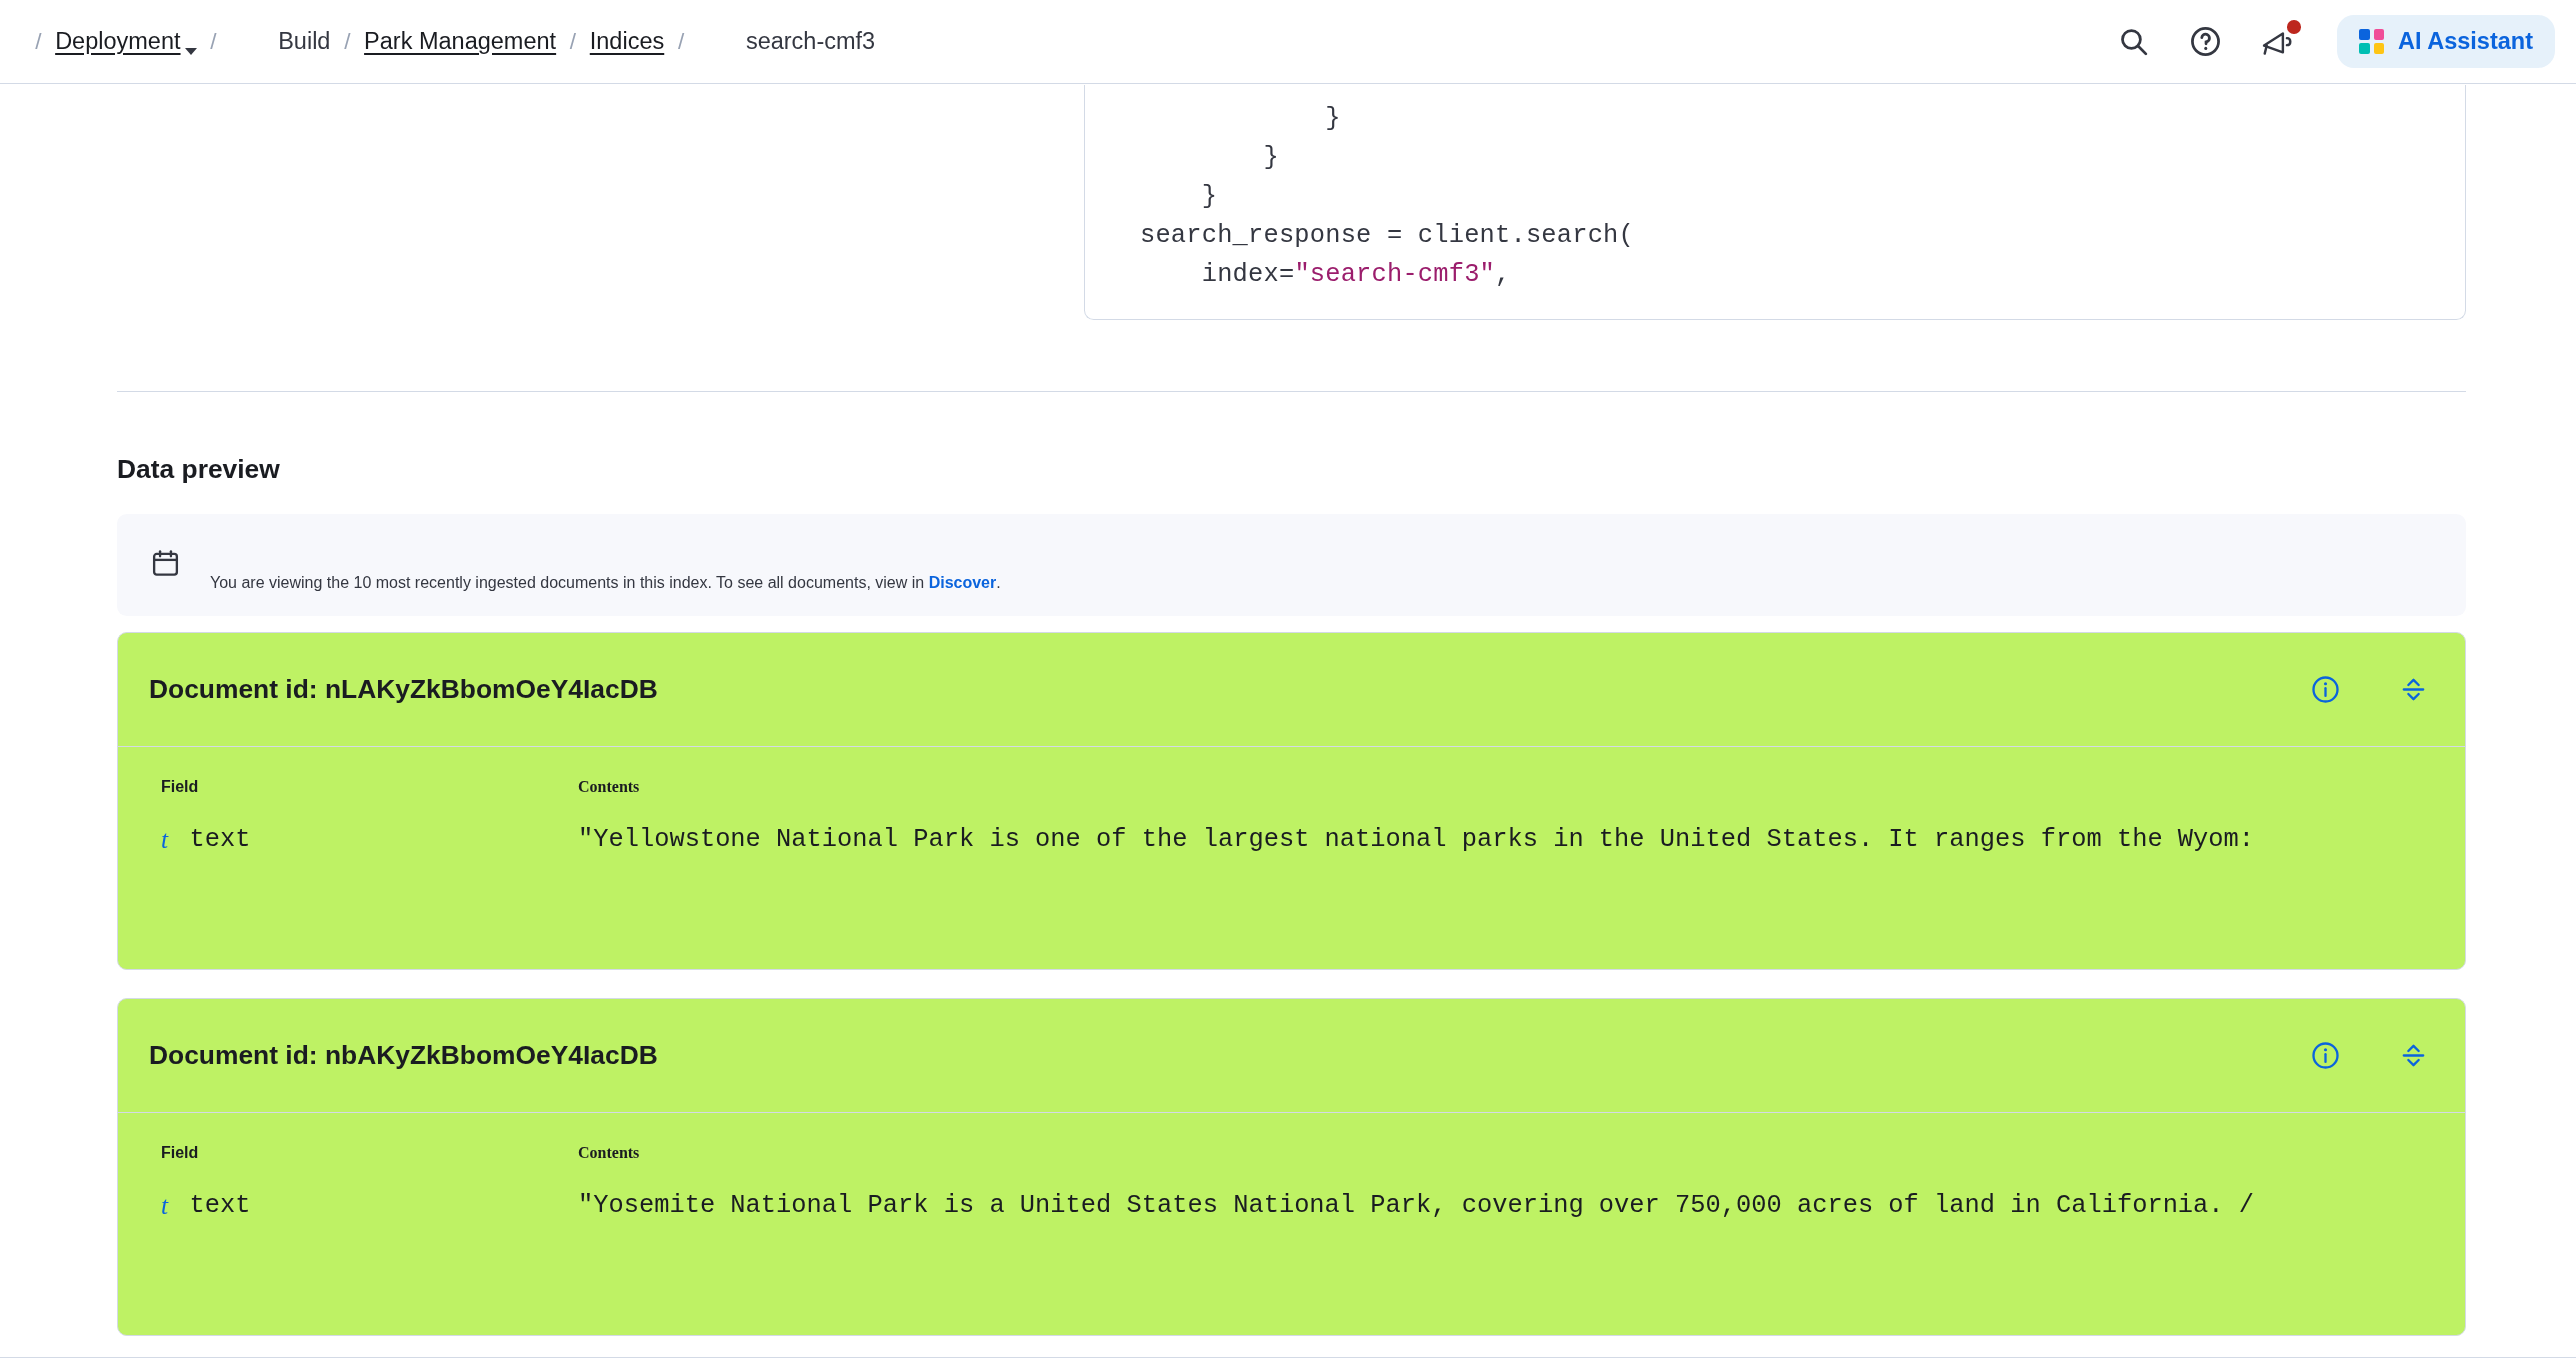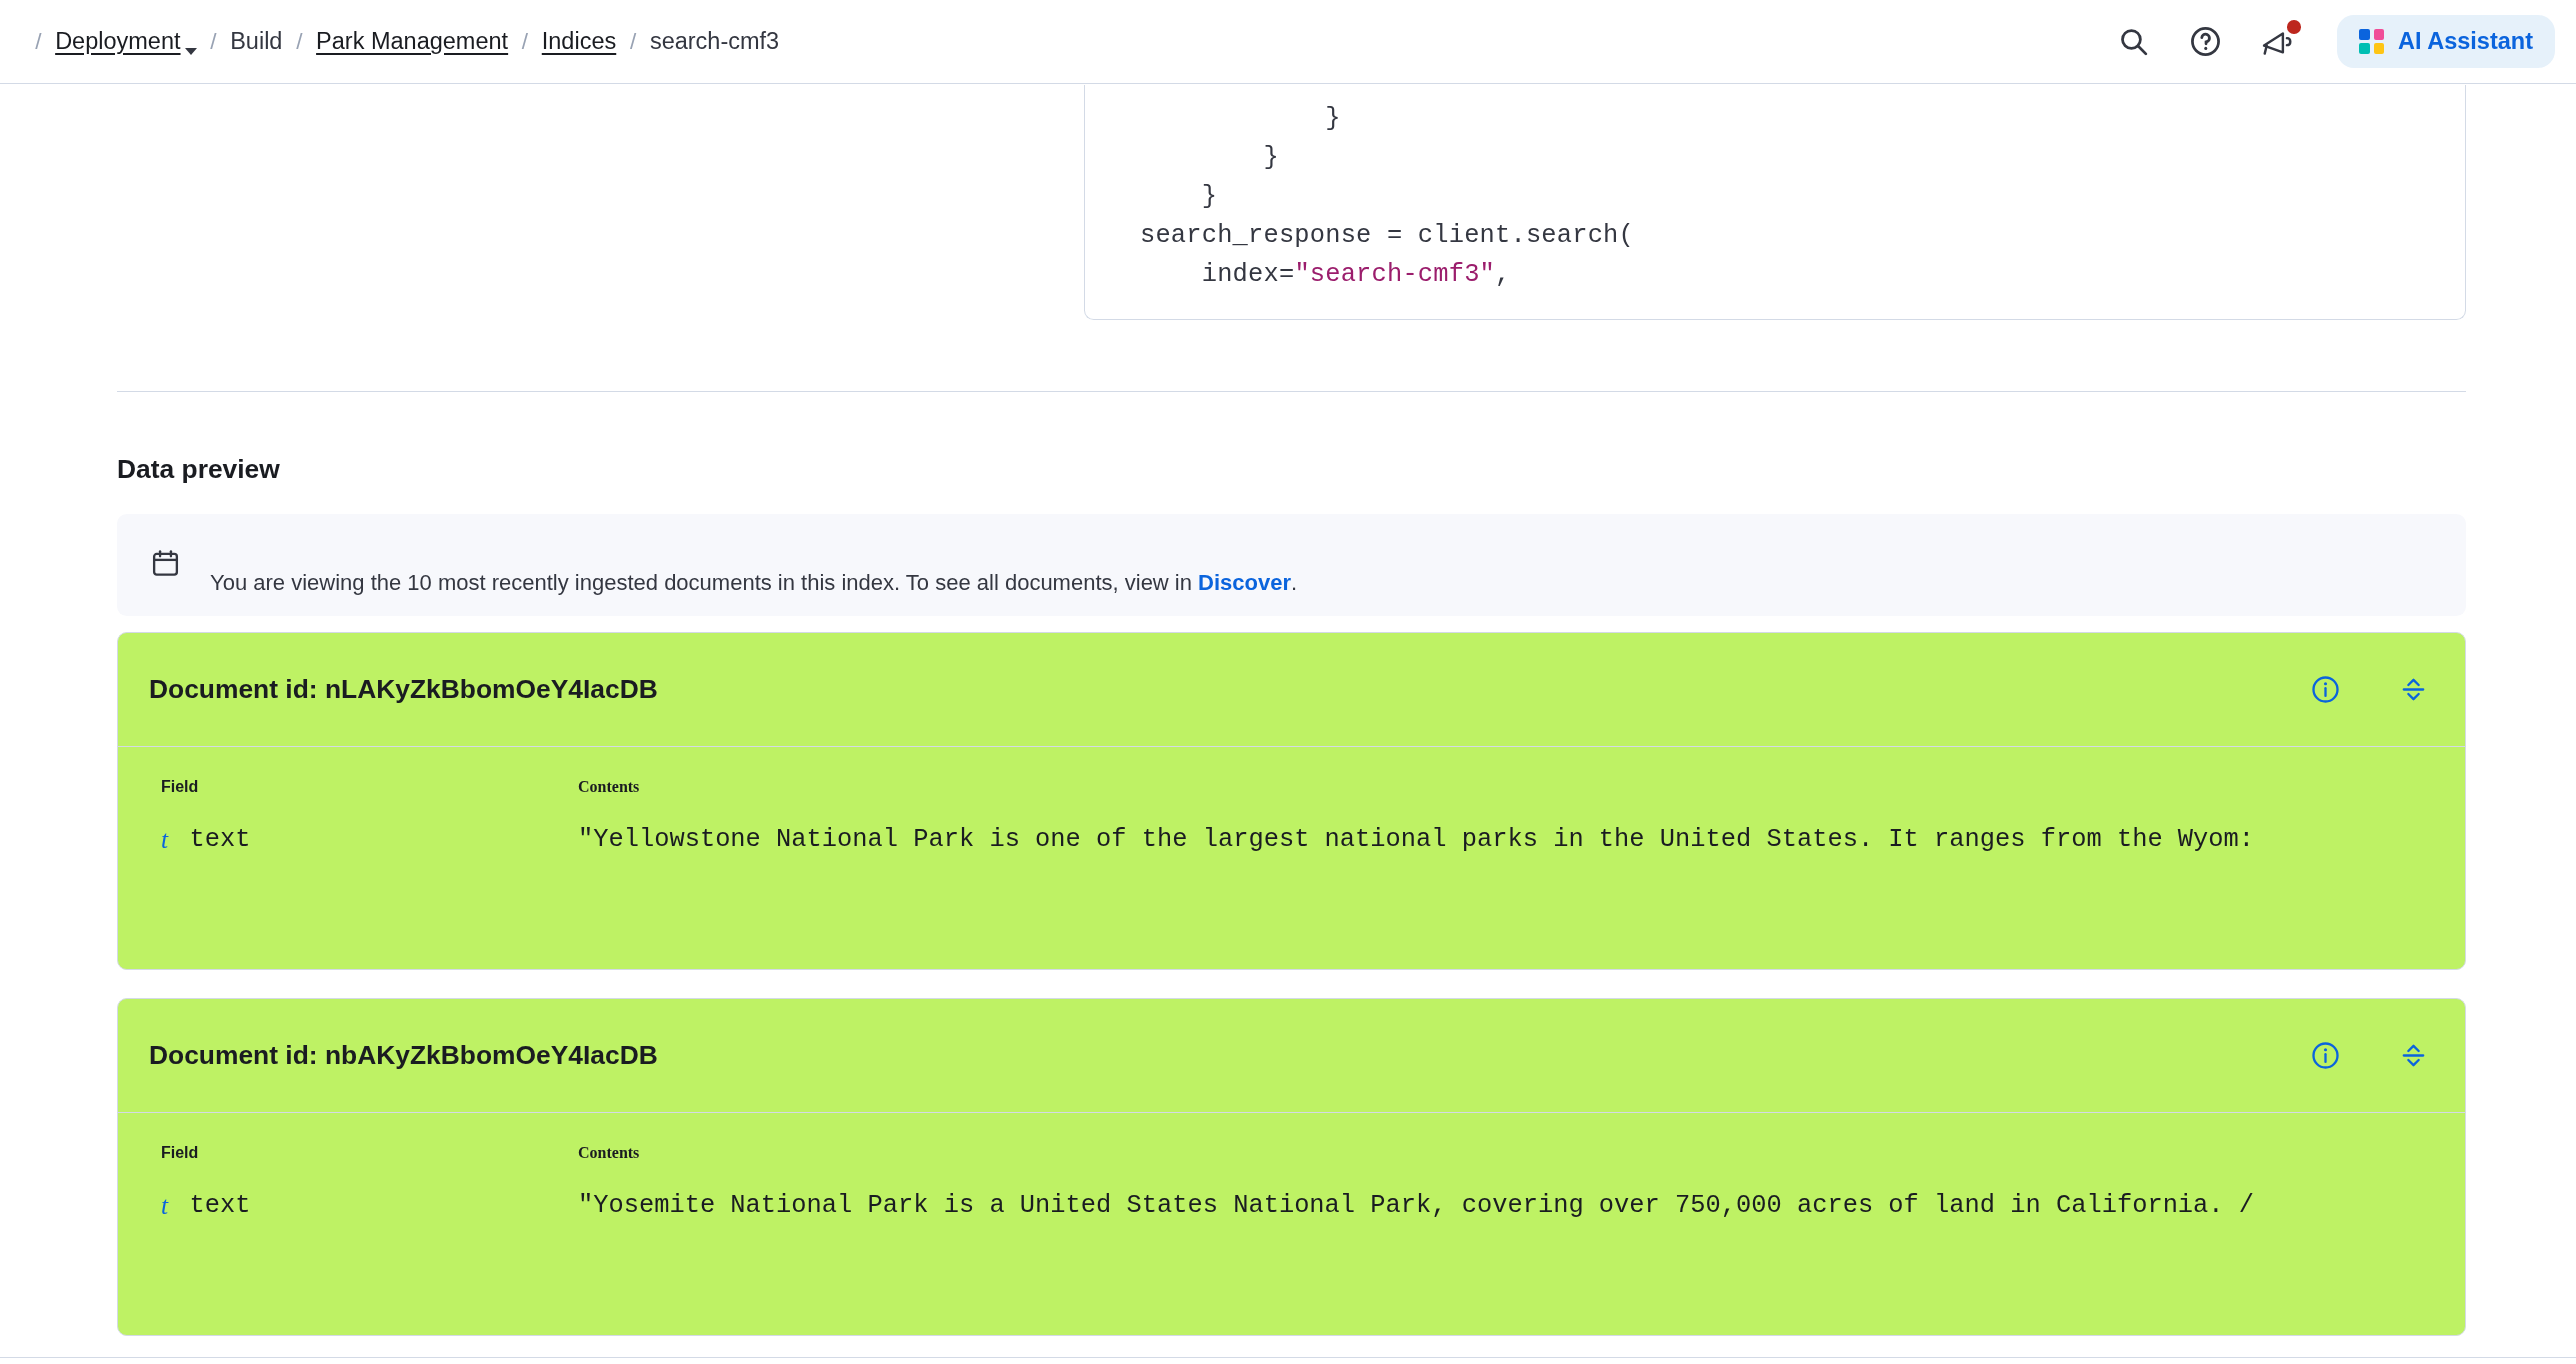--- a/index.html
+++ b/index.html
@@ -41,21 +41,21 @@
   .crumb {
     color: #1a1c21;
     white-space: nowrap;
   }
   .crumb.link {
     color: #1a1c21;
     text-decoration: underline;
     text-underline-offset: 3.9px;
     cursor: pointer;
   }
-  .crumb.plain { color: #343741; }
+  .crumb.plain { color: #343741; margin-left: 48px; }
   .crumb-deployment {
     display: flex;
     align-items: flex-end;
     gap: 4px;
   }
   .chev-down {
     width: 0; height: 0;
     border-left: 6.9px solid transparent;
     border-right: 6.9px solid transparent;
     border-top: 7.8px solid #343741;
@@ -160,21 +160,21 @@
     width: 2349px;
     height: 102px;
     background: #f7f8fc;
     border-radius: 9.8px;
     display: flex;
     align-items: center;
     padding: 0 33px;
     gap: 29px;
   }
   .callout-text {
-    font-size: 22px;
+    font-size: 16px;
     color: #343741;
     margin-top: 36px;
   }
   .callout-text a {
     color: #0b64dd;
     text-decoration: none;
     font-weight: 700;
   }
 
   

